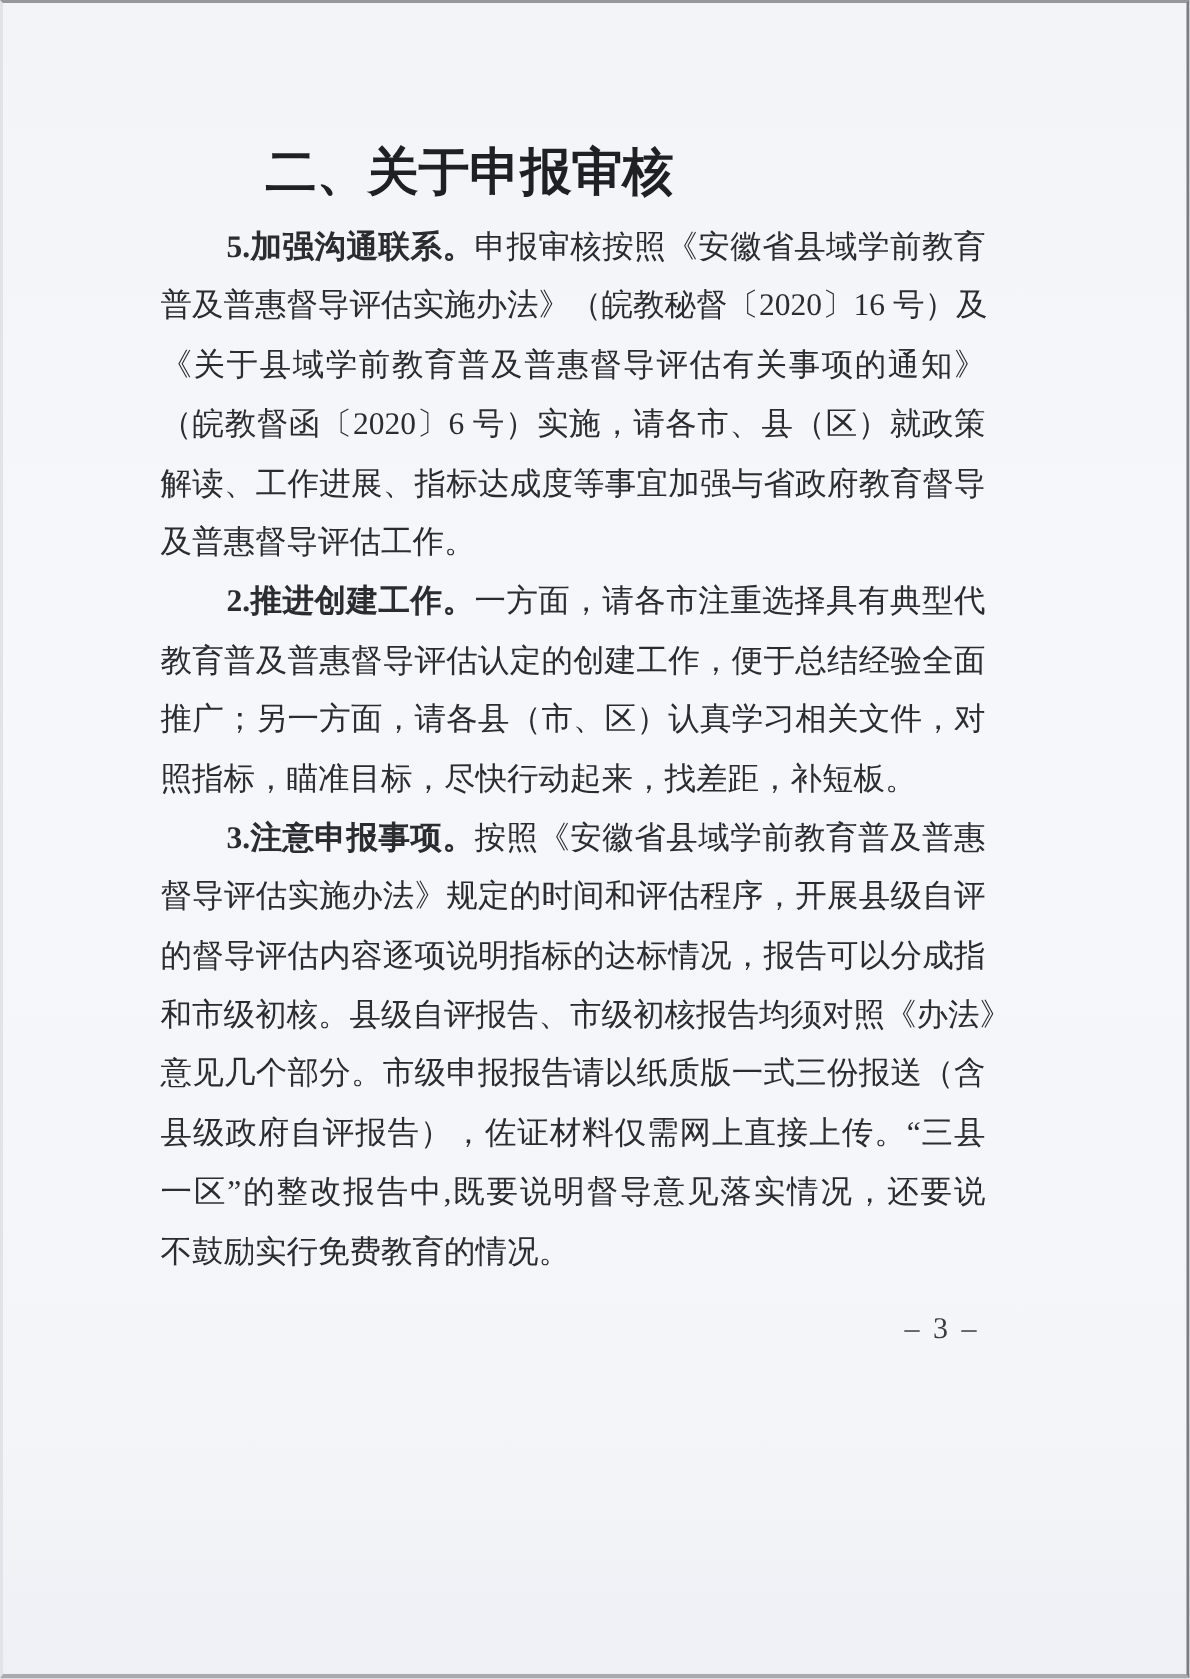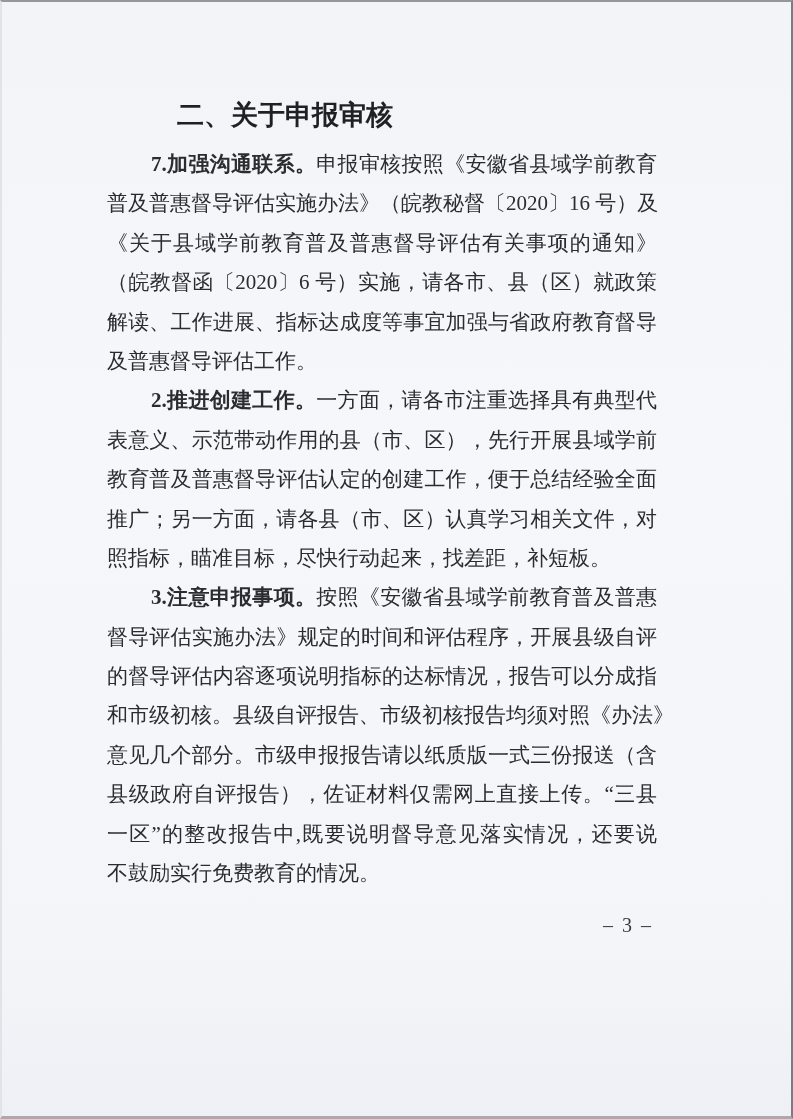--- a/index.html
+++ b/index.html
@@ -18,21 +18,21 @@
     border-right: 2px solid #7b7c82;
     border-bottom: 3px solid #a9aab0;
     border-left: 2px solid #e2e3e9;
     padding: 95px 0 0 105px;
   }
   .heading {
     margin: 0 0 12px 0;
     padding-left: 70px;
     font-family: "Liberation Sans", sans-serif;
     font-weight: 700;
-    font-size: 27px;
+    font-size: 34px;
     line-height: 36px;
     color: #1f2024;
   }
   .doc-body {
     width: 550px;
     font-size: 21px;
     line-height: 39.4px;
     color: #2b2c30;
   }
   .para { margin: 0; }
@@ -59,30 +59,29 @@
   }
 </style>
 </head>
 <body>
 
 <div class="page">
   <h2 class="heading">二、关于申报审核</h2>
 
   <div class="doc-body" id="doc-body">
       <div class="para">
-        <div class="line first fill"><span class="lead">7.加强沟通联系。</span>申报审核按照《安徽省县域学前教育</div>
+        <div class="line first fill"><span class="lead">5.加强沟通联系。</span>申报审核按照《安徽省县域学前教育</div>
         <div class="line fill">普及普惠督导评估实施办法》（皖教秘督〔2020〕16 号）及</div>
         <div class="line fill">《关于县域学前教育普及普惠督导评估有关事项的通知》</div>
         <div class="line fill">（皖教督函〔2020〕6 号）实施，请各市、县（区）就政策</div>
         <div class="line fill">解读、工作进展、指标达成度等事宜加强与省政府教育督导</div>
         <div class="line end">及普惠督导评估工作。</div>
       </div>
       <div class="para">
         <div class="line first fill"><span class="lead">2.推进创建工作。</span>一方面，请各市注重选择具有典型代</div>
-        <div class="line fill">表意义、示范带动作用的县（市、区），先行开展县域学前</div>
         <div class="line fill">教育普及普惠督导评估认定的创建工作，便于总结经验全面</div>
         <div class="line fill">推广；另一方面，请各县（市、区）认真学习相关文件，对</div>
         <div class="line end">照指标，瞄准目标，尽快行动起来，找差距，补短板。</div>
       </div>
       <div class="para">
         <div class="line first fill"><span class="lead">3.注意申报事项。</span>按照《安徽省县域学前教育普及普惠</div>
         <div class="line fill">督导评估实施办法》规定的时间和评估程序，开展县级自评</div>
         <div class="line fill">的督导评估内容逐项说明指标的达标情况，报告可以分成指</div>
         <div class="line fill">和市级初核。县级自评报告、市级初核报告均须对照《办法》</div>
         <div class="line fill">意见几个部分。市级申报报告请以纸质版一式三份报送（含</div>

